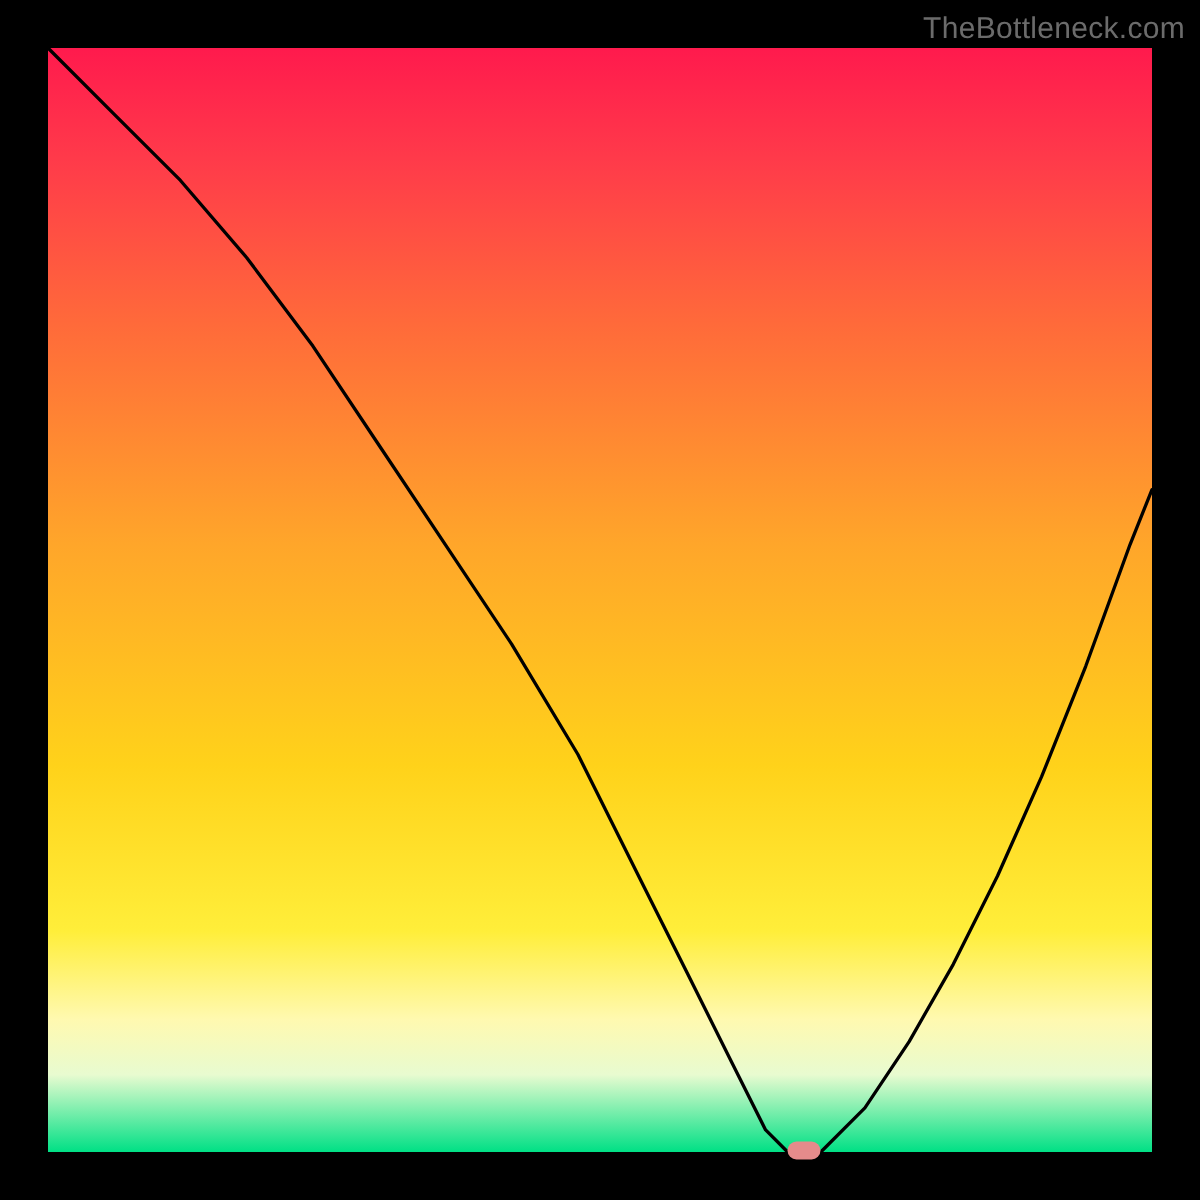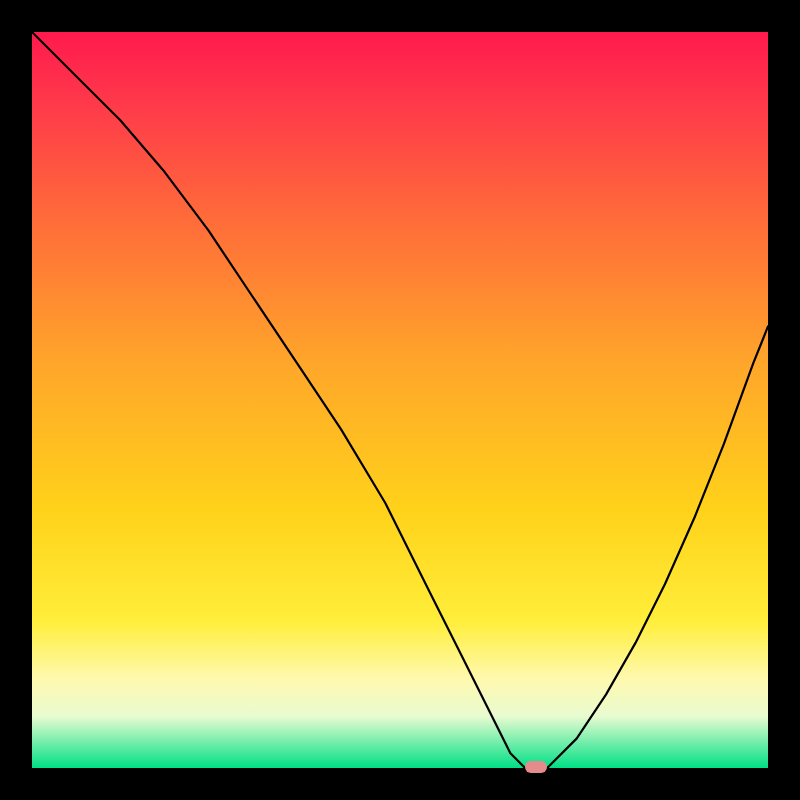--- a/index.html
+++ b/index.html
@@ -63,19 +63,20 @@
     background: #e58b8b;
     border-radius: 6px;
   }
 </style>
 </head>
 <body>
 
 <div class="frame">
   <div class="plot"></div>
 
+  <div class="watermark">TheBottleneck.com</div>
 
   <svg class="curve" viewBox="0 0 800 800" preserveAspectRatio="none">
     <path id="curve-path" fill="none" stroke="#000" stroke-width="2.2" stroke-linejoin="round" stroke-linecap="round" d="M32.0 32.0 L76.2 76.2 L120.3 120.3 L164.5 171.8 L208.6 230.7 L252.8 297.0 L297.0 363.2 L341.1 429.4 L385.3 503.0 L429.4 591.4 L458.9 650.2 L488.3 709.1 L510.4 753.3 L525.1 768.0 L547.2 768.0 L576.6 738.6 L606.1 694.4 L635.5 642.9 L665.0 584.0 L694.4 517.8 L723.8 444.2 L753.3 363.2 L768.0 326.4"></path>
   </svg>
 
   <div id="marker" class="marker" style="left: 525.16px; top: 761px;"></div>
 </div>
 
 </body></html>

